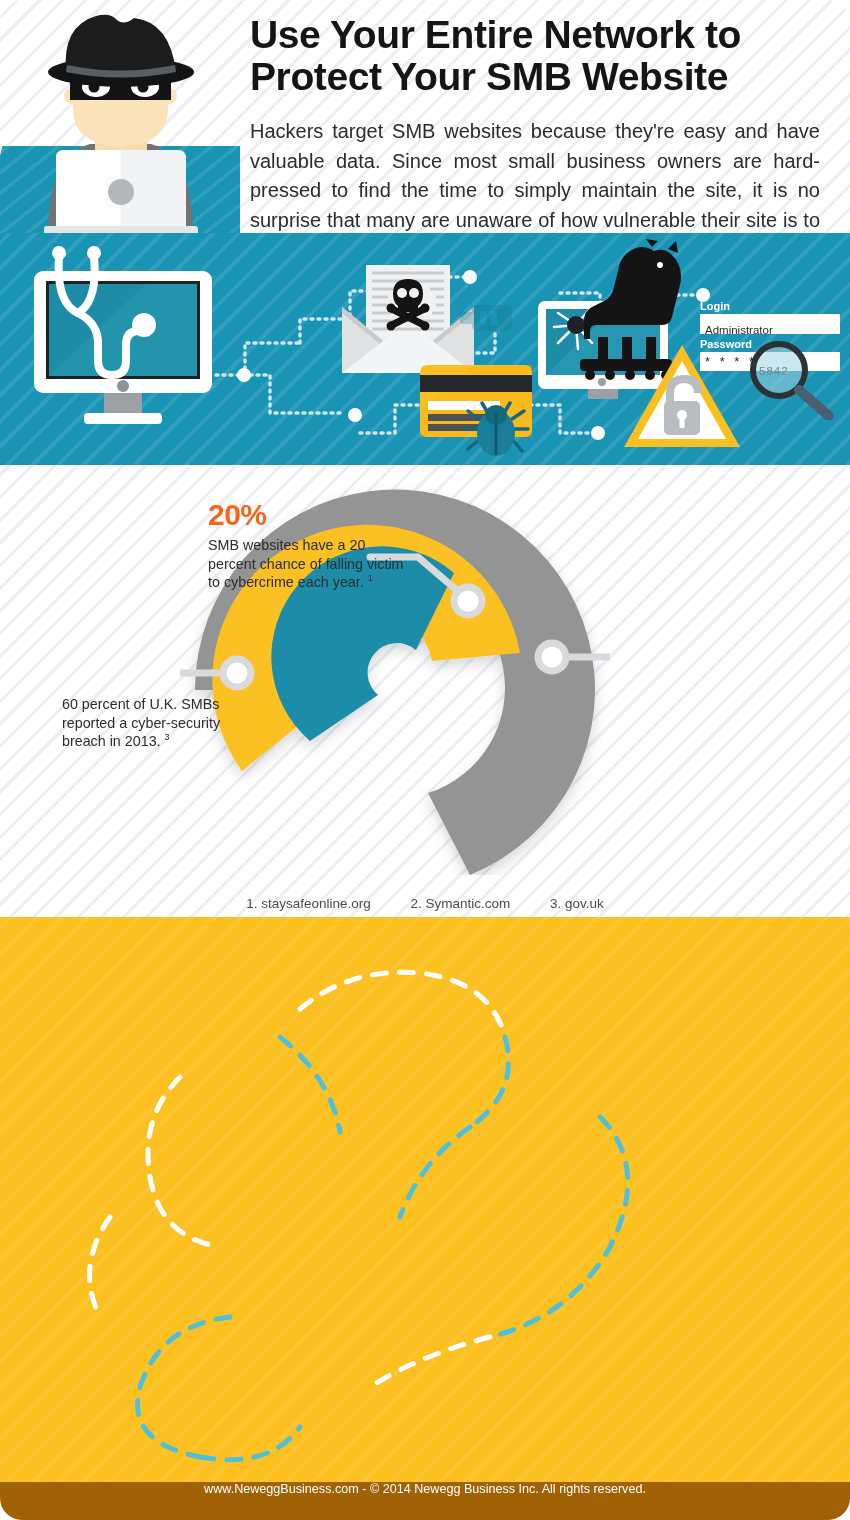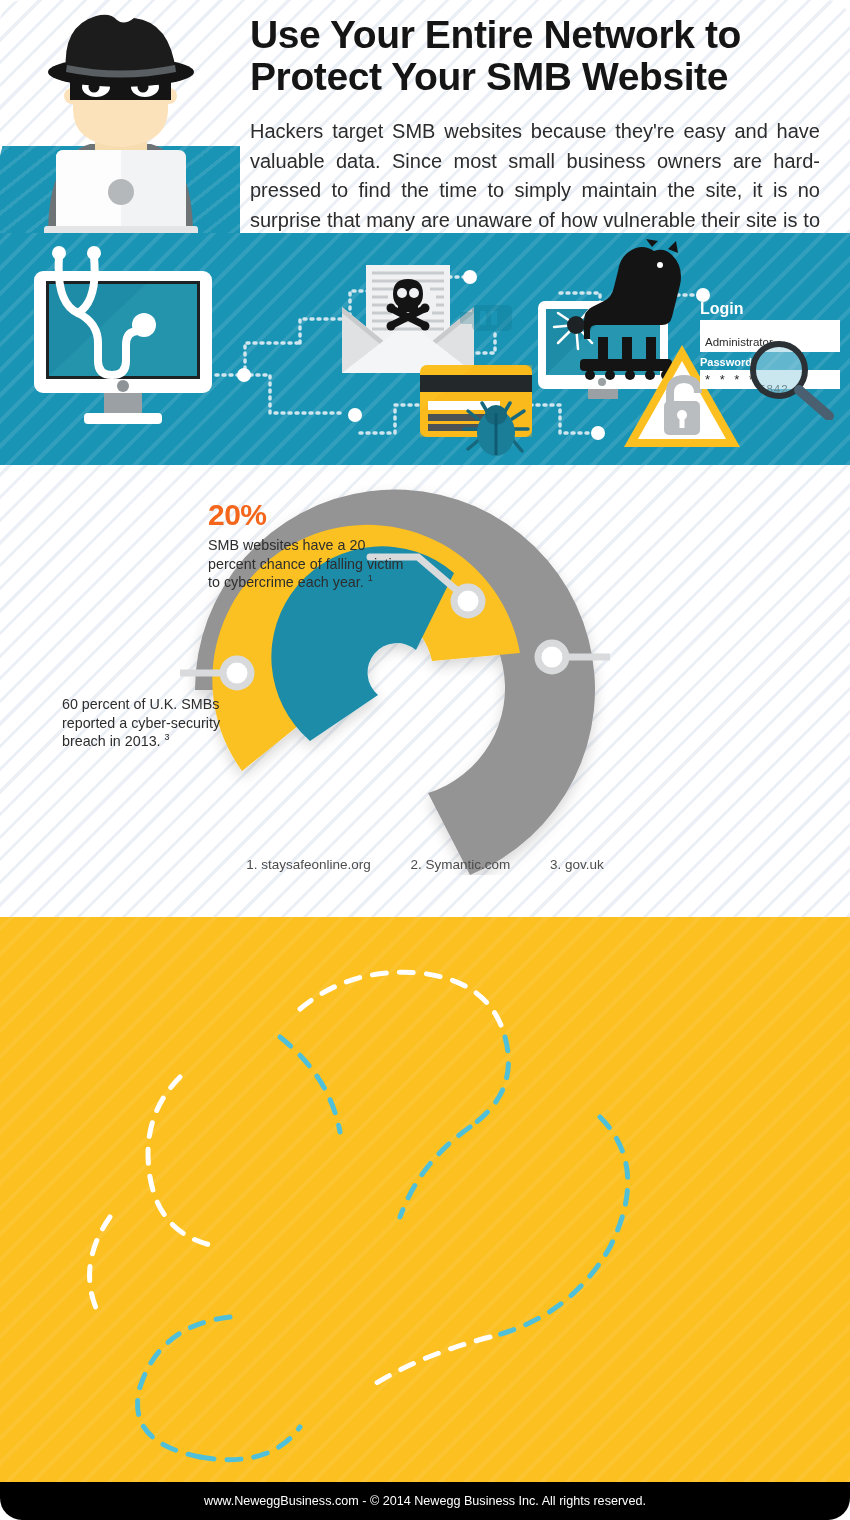--- a/index.html
+++ b/index.html
@@ -90,22 +90,22 @@
   #sources .s3 { margin-left:36px; }
 
   
   #yellow-section {
     position:absolute; left:0; top:917px; width:850px; height:565px;
   }
 
   
   #footer {
     position:absolute; left:0; top:1482px; width:850px; height:38px;
-    background:#000000; color:#ffffff;
-    display:flex; align-items:center; justify-content:center;
+    background:#a16207; color:#ffffff;
+    display:flex; align-items:flex-start; justify-content:center;
     font-size:12.6px;
   }
   svg { display:block; }
   .abs { position:absolute; }
 </style>
 </head>
 <body>
 
 <div id="page">
 
@@ -299,22 +299,22 @@
     <svg class="abs" style="left:622px; top:110px;" width="120" height="110" viewBox="0 0 120 110">
       <path d="M60 2 L118 104 L2 104 Z" fill="#fbc020"></path>
       <path d="M60 18 L104 96 L16 96 Z" fill="#ffffff"></path>
       <path d="M48 62 L48 50 Q48 36 62 36 Q76 36 76 50" fill="none" stroke="#b9bdbf" stroke-width="8"></path>
       <rect x="42" y="58" width="36" height="34" rx="5" fill="#b9bdbf"></rect>
       <circle cx="60" cy="72" r="5" fill="#ffffff"></circle>
       <rect x="57.5" y="74" width="5" height="11" fill="#ffffff"></rect>
     </svg>
 
     <div class="abs" style="left:700px; top:67px; width:150px;">
-      <div style="font-size:16px; font-weight:bold; color:#ffffff; margin-bottom:2px;">Login</div>
-      <div style="background:#ffffff; height:19px; font-size:11.5px; color:#2b2b2b; padding:16px 5px; width:140px;">Administrator</div>
+      <div style="font-size:11px; font-weight:bold; color:#ffffff; margin-bottom:2px;">Login</div>
+      <div style="background:#ffffff; height:19px; font-size:11.5px; color:#2b2b2b; padding:10px 5px; width:140px;">Administrator</div>
       <div style="font-size:11px; font-weight:bold; color:#ffffff; margin:4px 0 2px;">Password</div>
       <div style="position:relative; background:#ffffff; height:19px; width:140px;">
         <span style="position:absolute; left:5px; top:2px; font-size:13px; letter-spacing:3px; color:#2b2b2b;">* * * *</span>
         <span style="position:absolute; left:59px; top:13px; font-size:11.5px; letter-spacing:1px; color:#2b2b2b;">5842</span>
       </div>
       <svg class="abs" style="left:47px; top:40px;" width="92" height="80" viewBox="0 0 92 80">
         <circle cx="32" cy="30" r="26" fill="#9fd3e4" opacity=".55"></circle>
         <circle cx="32" cy="30" r="26" fill="none" stroke="#2b3134" stroke-width="6"></circle>
         <line x1="52" y1="50" x2="82" y2="76" stroke="#4a6070" stroke-width="10" stroke-linecap="round"></line>
       </svg>
@@ -353,21 +353,21 @@
     <div class="stat" id="stat-20" style="top:35px; left:208px;">
       <div class="stat-num">20%</div>
       <div class="stat-body"><span>SMB websites have a 20 percent chance of falling victim to cybercrime each year.</span> <span class="sup">1</span></div>
     </div>
 
 
     <div class="stat" id="stat-60" style="top:230px; left:62px;">
       <div class="stat-body"><span>60 percent of U.K. SMBs reported a cyber-security breach in 2013.</span> <span class="sup">3</span></div>
     </div>
 
-    <div id="sources" style="top:392px;">
+    <div id="sources" style="top:431px;">
       <span class="s1">1. staysafeonline.org</span>
       <span class="s2">2. Symantic.com</span>
       <span class="s3">3. gov.uk</span>
     </div>
   </div>
 
   <div id="yellow-section" class="stripes-yellow">
 
     <svg class="abs" style="left:0; top:0;" width="850" height="565">
       <g fill="none" stroke-width="5" stroke-linecap="round">

